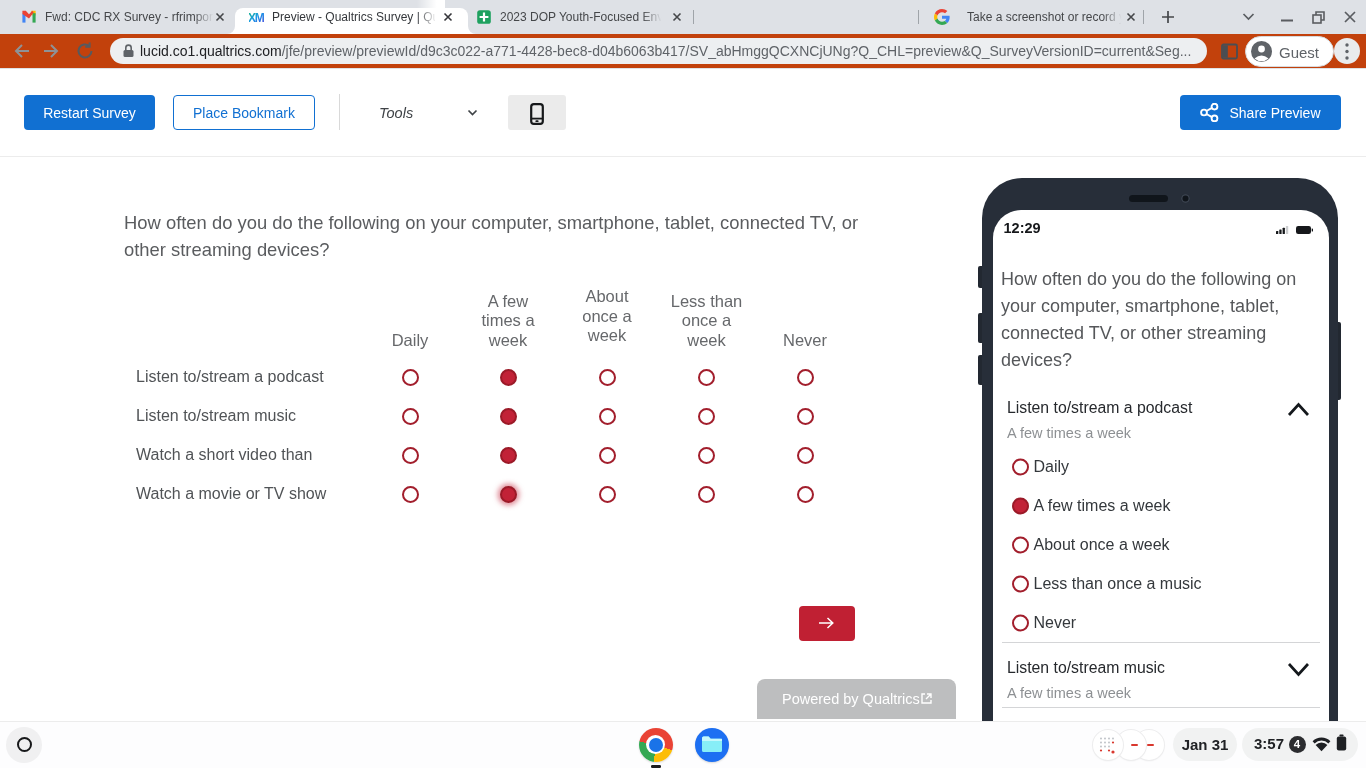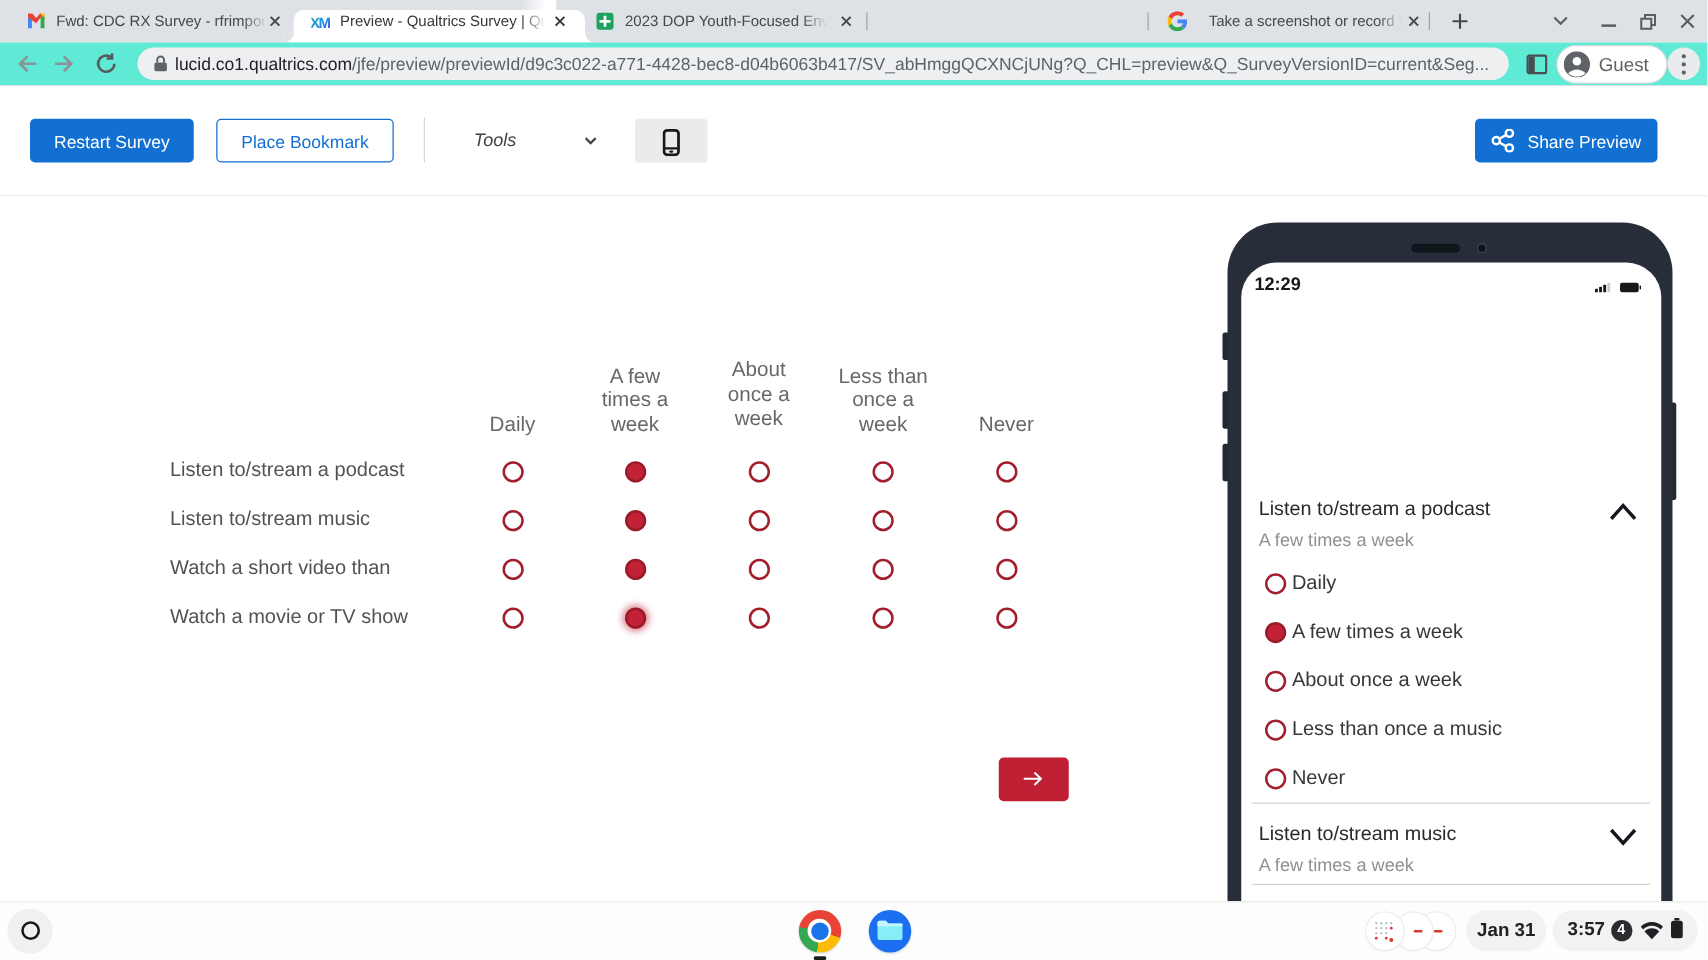--- a/index.html
+++ b/index.html
@@ -12,31 +12,31 @@
   .tab { position:absolute; top:0; height:34px; }
   .tab .title { position:absolute; left:37px; top:10px; font-size:12px; color:#45474a; white-space:nowrap; overflow:hidden; }
   .tab .fade { position:absolute; top:0; right:0; width:28px; height:34px; }
   .tab-active-bg { position:absolute; top:8px; height:26px; background:#fff; border-radius:8px 8px 0 0; }
   .tabsep { position:absolute; top:10px; width:1px; height:14px; background:#9fa4a9; }
   .favicon { position:absolute; top:9px; left:16px; width:16px; height:16px; }
   .tclose { position:absolute; top:10px; width:14px; height:14px; }
   .tclose svg { display:block; }
 
   
-  #addrbar { position:absolute; left:0; top:34px; width:1366px; height:35px; background:#5eead4; border-bottom:1px solid #dfe2e5; }
+  #addrbar { position:absolute; left:0; top:34px; width:1366px; height:35px; background:#c2410c; border-bottom:1px solid #dfe2e5; }
   #omnibox { position:absolute; left:110px; top:4px; width:1097px; height:26px; background:#edeff1; border-radius:13px; }
   #urltext { position:absolute; left:30px; top:5px; font-size:14px; color:#202124; white-space:nowrap; overflow:hidden; width:1055px; }
   #urltext .g { color:#5f6368; }
 
   
   #qtoolbar { position:absolute; left:0; top:69px; width:1366px; height:88px; background:#fff; border-bottom:1px solid #ececec; }
   .qbtn { position:absolute; top:26px; height:35px; border-radius:4px; font-size:14px; display:flex; align-items:center; justify-content:center; }
   #btn-restart { left:24px; width:131px; background:#1170d2; color:#fff; }
   #btn-bookmark { left:173px; width:142px; background:#fff; border:1px solid #1170d2; color:#1170d2; }
-  #btn-share { left:1180px; width:146px; background:#1170d2; color:#fff; }
+  #btn-share { left:1180px; width:161px; background:#1170d2; color:#fff; }
   #tb-divider { position:absolute; left:339px; top:25px; width:1px; height:36px; background:#d9d9d9; }
   #tools-label { position:absolute; left:379px; top:36px; font-size:14.5px; color:#3f4347;font-style:italic; }
   #tools-chevron { position:absolute; left:467px; top:40px; }
   #btn-phone { position:absolute; left:508px; top:26px; width:58px; height:35px; background:#ebebeb; border-radius:3px; }
 
   
   #content { position:absolute; left:0; top:157px; width:1366px; height:564px; background:#fff; overflow:hidden; }
 
   #question { position:absolute; left:124px; top:51.5px; width:760px; font-size:18.4px; line-height:27px; color:#5a5c5f; }
 
@@ -231,20 +231,21 @@
       <circle cx="4" cy="9.5" r="2.9" fill="none" stroke="#fff" stroke-width="1.9"></circle>
       <circle cx="14.5" cy="3.6" r="2.9" fill="none" stroke="#fff" stroke-width="1.9"></circle>
       <circle cx="14.5" cy="15.4" r="2.9" fill="none" stroke="#fff" stroke-width="1.9"></circle>
       <line x1="6.5" y1="8" x2="12" y2="4.9" stroke="#fff" stroke-width="1.9"></line>
       <line x1="6.5" y1="11" x2="12" y2="14.1" stroke="#fff" stroke-width="1.9"></line>
     </svg>
     <span>Share Preview</span>
   </div>
 </div>
 <div id="content">
+  <div id="question">How often do you do the following on your computer, smartphone, tablet, connected TV, or<br>other streaming devices?</div>
 
   <div class="hdrcell" style="left:360.5px; top:173.5px;">Daily</div>
   <div class="hdrcell" style="left:458.5px; top:134.5px;">A few<br>times a<br>week</div>
   <div class="hdrcell" style="left:557.5px; top:130px;">About<br>once a<br>week</div>
   <div class="hdrcell" style="left:657px;  top:134.5px;">Less than<br>once a<br>week</div>
   <div class="hdrcell" style="left:755.5px; top:173.5px;">Never</div>
 
   <div class="rowlabel" style="top:220px;">Listen to/stream a podcast</div>
   <div class="rowlabel" style="top:259px;">Listen to/stream music</div>
   <div class="rowlabel" style="top:298px;">Watch a short video than</div>
@@ -273,20 +274,27 @@
   <div class="radio" style="left:598.5px; top:328.5px;"></div>
   <div class="radio" style="left:698px; top:328.5px;"></div>
   <div class="radio" style="left:796.5px; top:328.5px;"></div>
 
   <div id="nextbtn">
       <svg style="position:absolute; left:19px; top:9px;" width="18" height="16" viewBox="0 0 18 16">
         <path d="M1 8 L14.5 8 M9.5 3 L14.8 8 L9.5 13" fill="none" stroke="#fff" stroke-width="1.5"></path>
       </svg>
     </div>
 
+  <div id="powered">
+    <span style="position:absolute; left:25px; top:12px;">Powered by Qualtrics</span>
+    <svg class="abs" style="left:163px; top:13px;" width="13" height="13" viewBox="0 0 13 13">
+      <path d="M5 2 L2 2 L2 11 L11 11 L11 8" fill="none" stroke="#fff" stroke-width="1.4"></path>
+      <path d="M7 2 L11 2 L11 6 M11 2 L6 7" fill="none" stroke="#fff" stroke-width="1.4"></path>
+    </svg>
+  </div>
 
   <div class="sidebtn" style="left:977.5px; top:109px; width:6px; height:22px; border-radius:2px;"></div>
   <div class="sidebtn" style="left:977.5px; top:156px; width:6px; height:30px; border-radius:2px;"></div>
   <div class="sidebtn" style="left:977.5px; top:198px; width:6px; height:30px; border-radius:2px;"></div>
   <div class="sidebtn" style="left:1334.5px; top:165px; width:6px; height:78px; border-radius:2px;"></div>
 
   <div id="phone"></div>
 
   <div class="abs" style="left:1129px; top:38px; width:39px; height:7px; border-radius:3.5px; background:#10151b;"></div>
   <div class="abs" style="left:1181px; top:37px; width:9px; height:9px; border-radius:50%; background:#10151b; box-shadow:inset 0 0 0 1.5px #39414d;"></div>
@@ -299,20 +307,21 @@
       <rect x="3.3" y="3.4" width="2.3" height="4.6" rx="0.5" fill="#16181b"></rect>
       <rect x="6.6" y="1.7" width="2.3" height="6.3" rx="0.5" fill="#16181b"></rect>
       <rect x="9.9" y="0" width="2.3" height="8" rx="0.5" fill="#cbcdcf"></rect>
     </svg>
 
     <svg class="abs" style="left:303px; top:15.5px;" width="17" height="8" viewBox="0 0 17 8">
       <rect x="0" y="0" width="15" height="8" rx="2.2" fill="#16181b"></rect>
       <rect x="15.7" y="2.4" width="1.3" height="3.2" rx="0.65" fill="#16181b"></rect>
     </svg>
 
+    <div class="pq" style="top:56px;">How often do you do the following on<br>your computer, smartphone, tablet,<br>connected TV, or other streaming<br>devices?</div>
 
     <div class="paccT" style="top:198px;">Listen to/stream a podcast</div>
     <svg class="abs" style="left:294px; top:191px;" width="23" height="17" viewBox="0 0 23 17">
         <path d="M2 14 L11.5 3.5 L21 14" fill="none" stroke="#14181c" stroke-width="2.7"></path>
       </svg>
     <div class="paccS" style="top:223px;">A few times a week</div>
 
     <div class="poption" style="top:257px;"></div>
       <div class="poptlabel" style="top:257px;">Daily</div>
     <div class="poption sel" style="top:296px;"></div>

